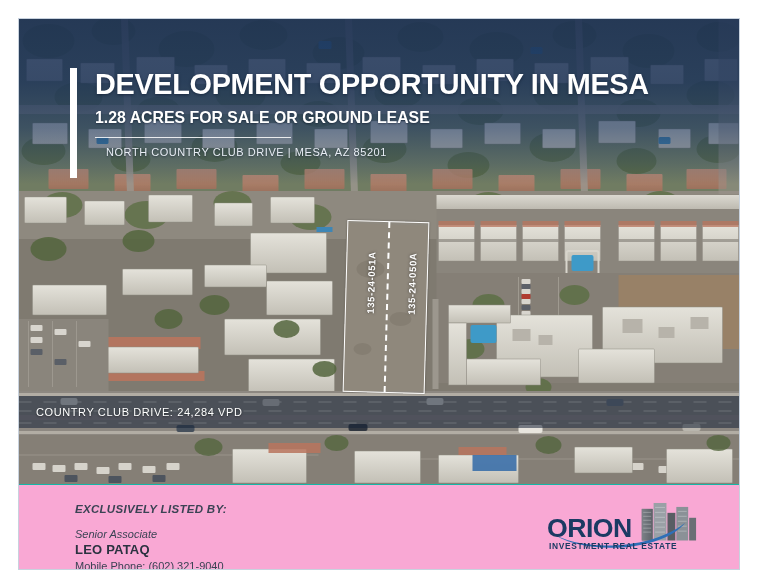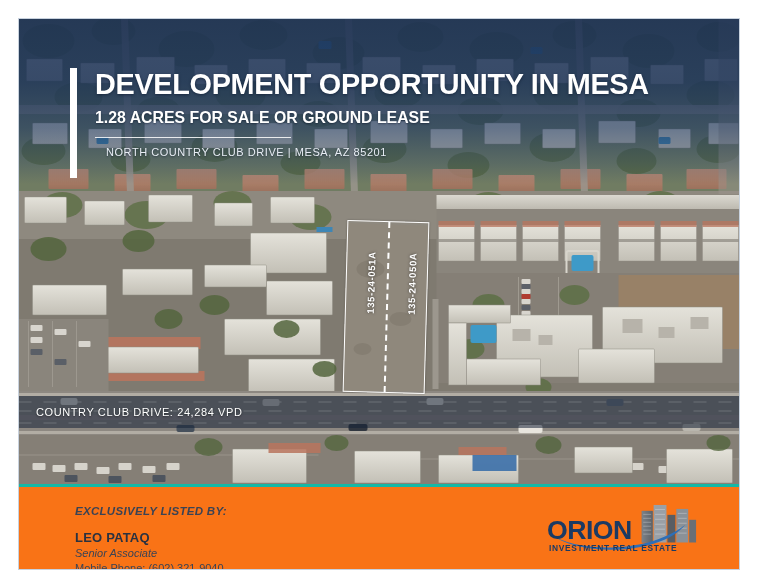--- a/index.html
+++ b/index.html
@@ -105,22 +105,22 @@
   }
   #traffic-text {
     color:#ffffff; font-size:11px; letter-spacing:0.6px;
     padding-left:17px; white-space:nowrap;
     text-shadow:0 1px 2px rgba(0,0,0,0.5);
   }
 
   
   #footer {
     position:absolute; left:0; right:0; top:465px; bottom:0;
-    background:#f97316;
-    border-top:3px solid #14b8a6;
+    background:#f9a8d4;
+    border-top:1px solid #14b8a6;
   }
   #contact { position:absolute; left:56px; top:18px; }
   #listed-by {
     font-size:11.5px; font-style:italic; font-weight:bold;
     color:#3b4354; letter-spacing:0.3px;
     margin-bottom:13px;
   }
   #agent-name {
     font-size:13px; font-weight:bold; color:#2b3240;
     letter-spacing:0.2px; margin-bottom:2px;
@@ -513,22 +513,22 @@
           <div id="subtitle">1.28 ACRES FOR SALE OR GROUND LEASE</div>
           <div id="hdr-rule"></div>
           <div id="address">NORTH COUNTRY CLUB DRIVE | MESA, AZ 85201</div>
         </div>
       </div>
     </div>
 
     <div id="footer">
       <div id="contact">
         <div id="listed-by">EXCLUSIVELY LISTED BY:</div>
+        <div id="agent-title">Senior Associate</div>
         <div id="agent-name">LEO PATAQ</div>
-        <div id="agent-title">Senior Associate</div>
         <div id="agent-phone">Mobile Phone: (602) 321-9040</div>
 
       </div>
 
       <div id="logo">
         <svg viewBox="0 0 320 106">
 
           <g>
             <rect x="196" y="16" width="22" height="64" fill="#6f7479"></rect>
             <rect x="196" y="16" width="22" height="64" fill="url(#bg1)"></rect>

